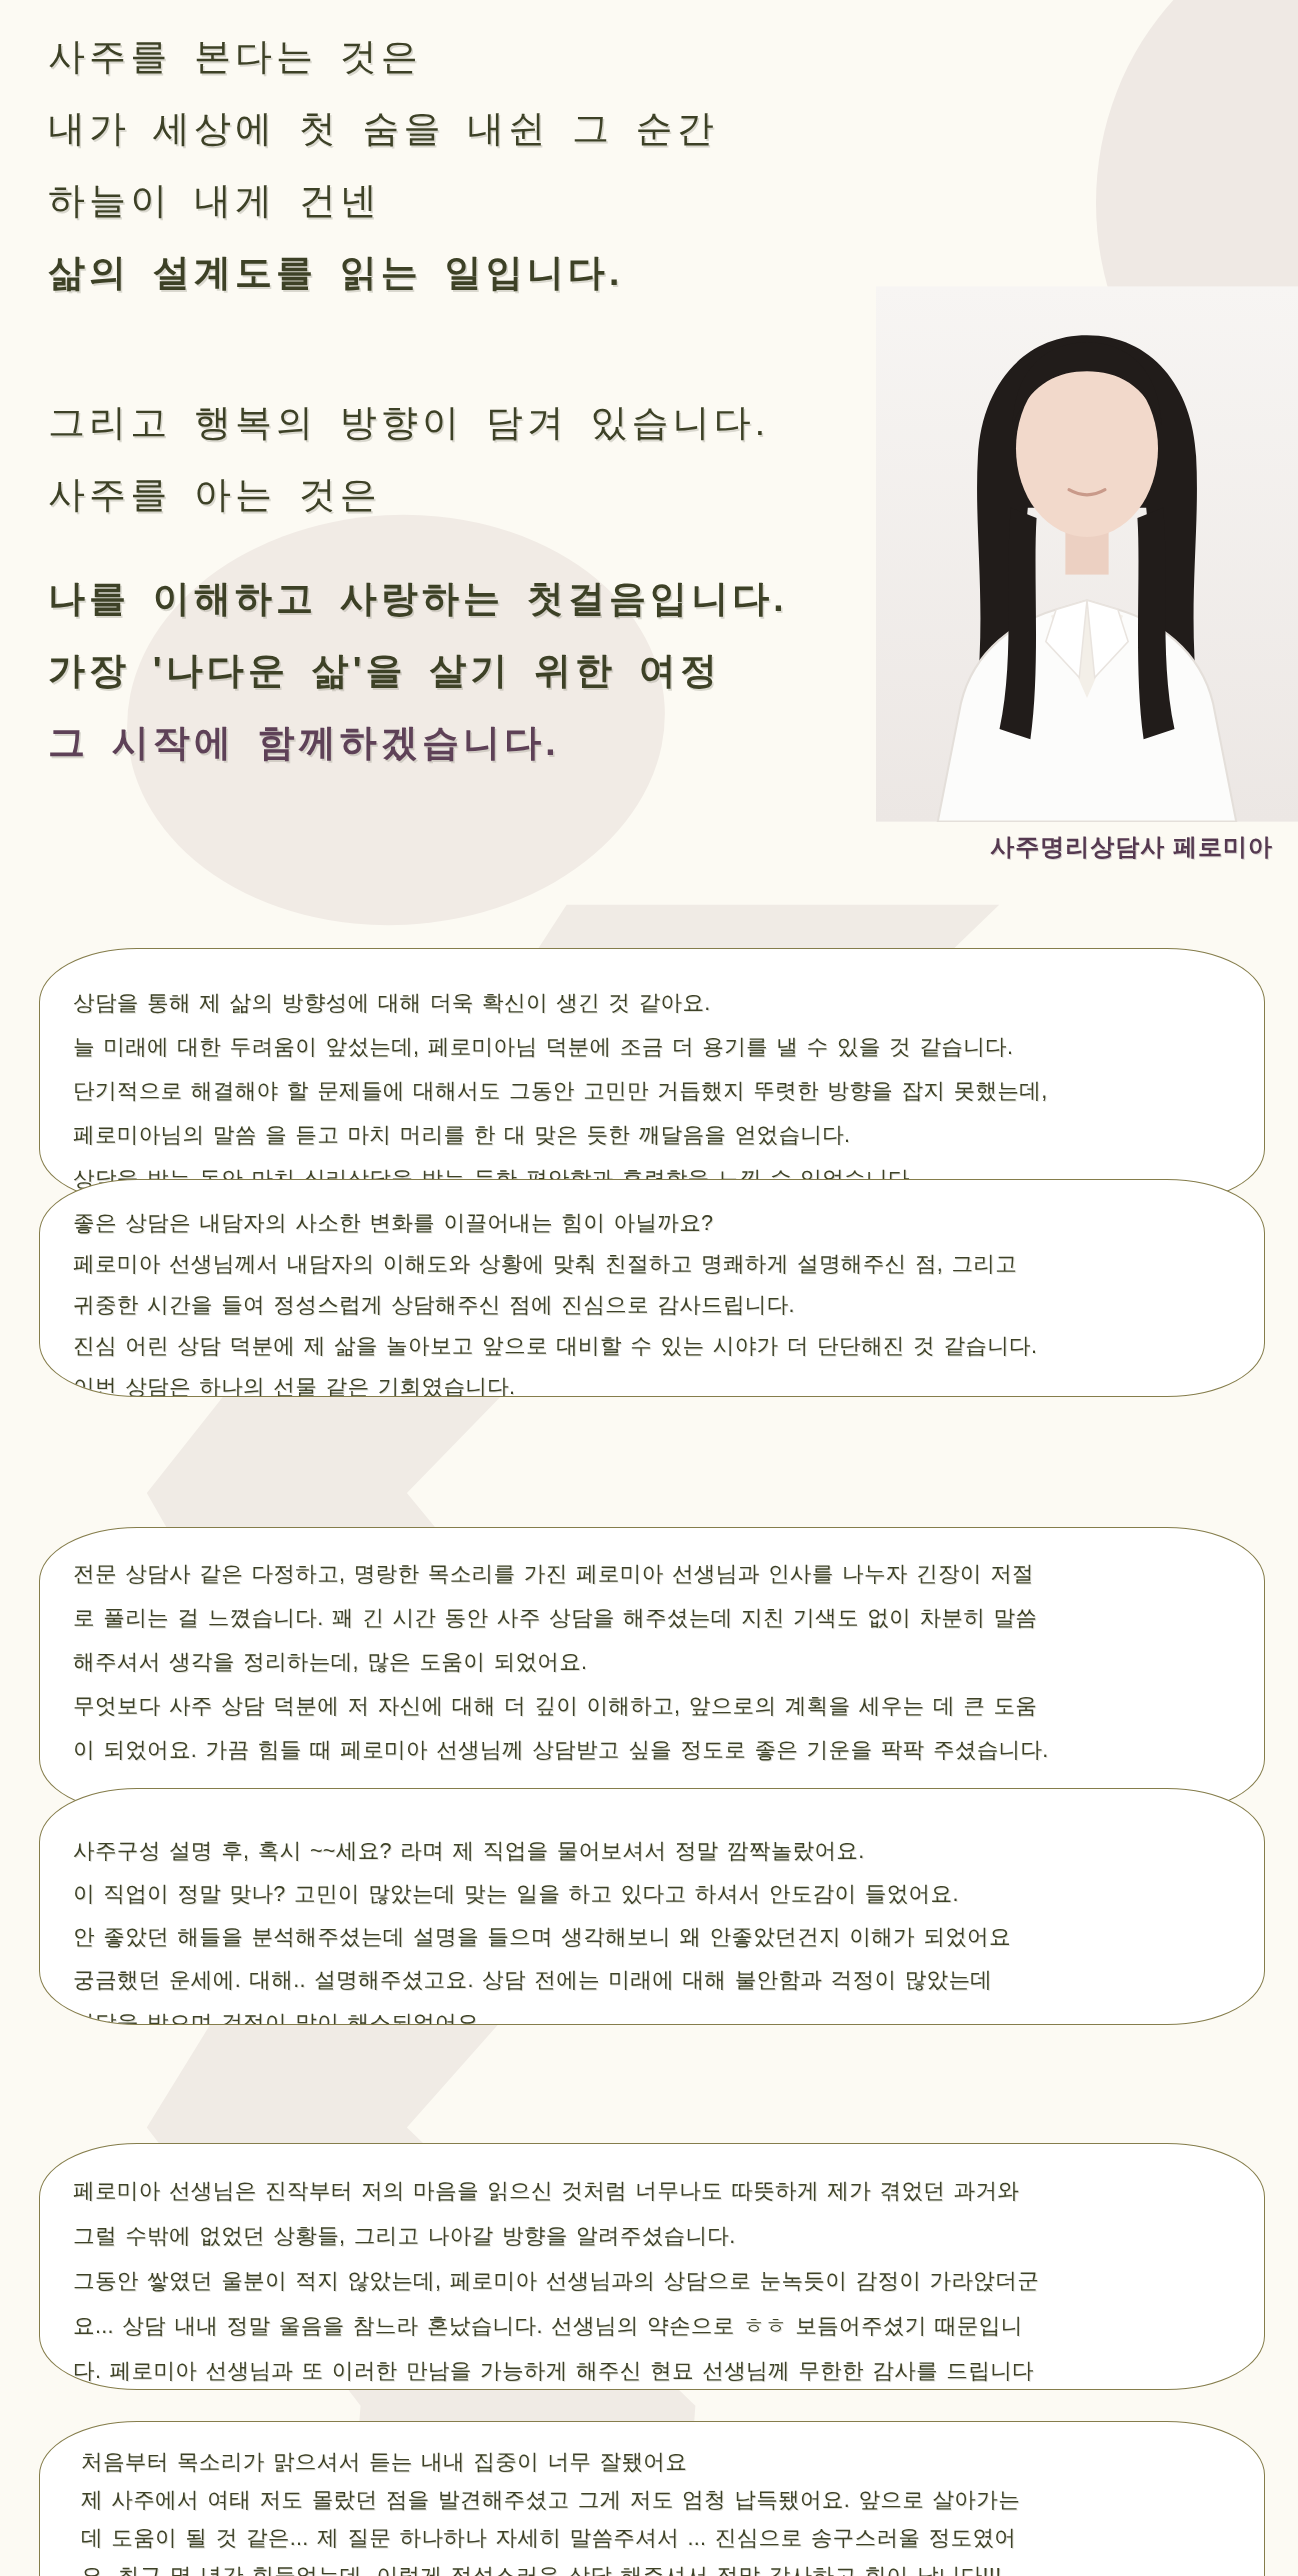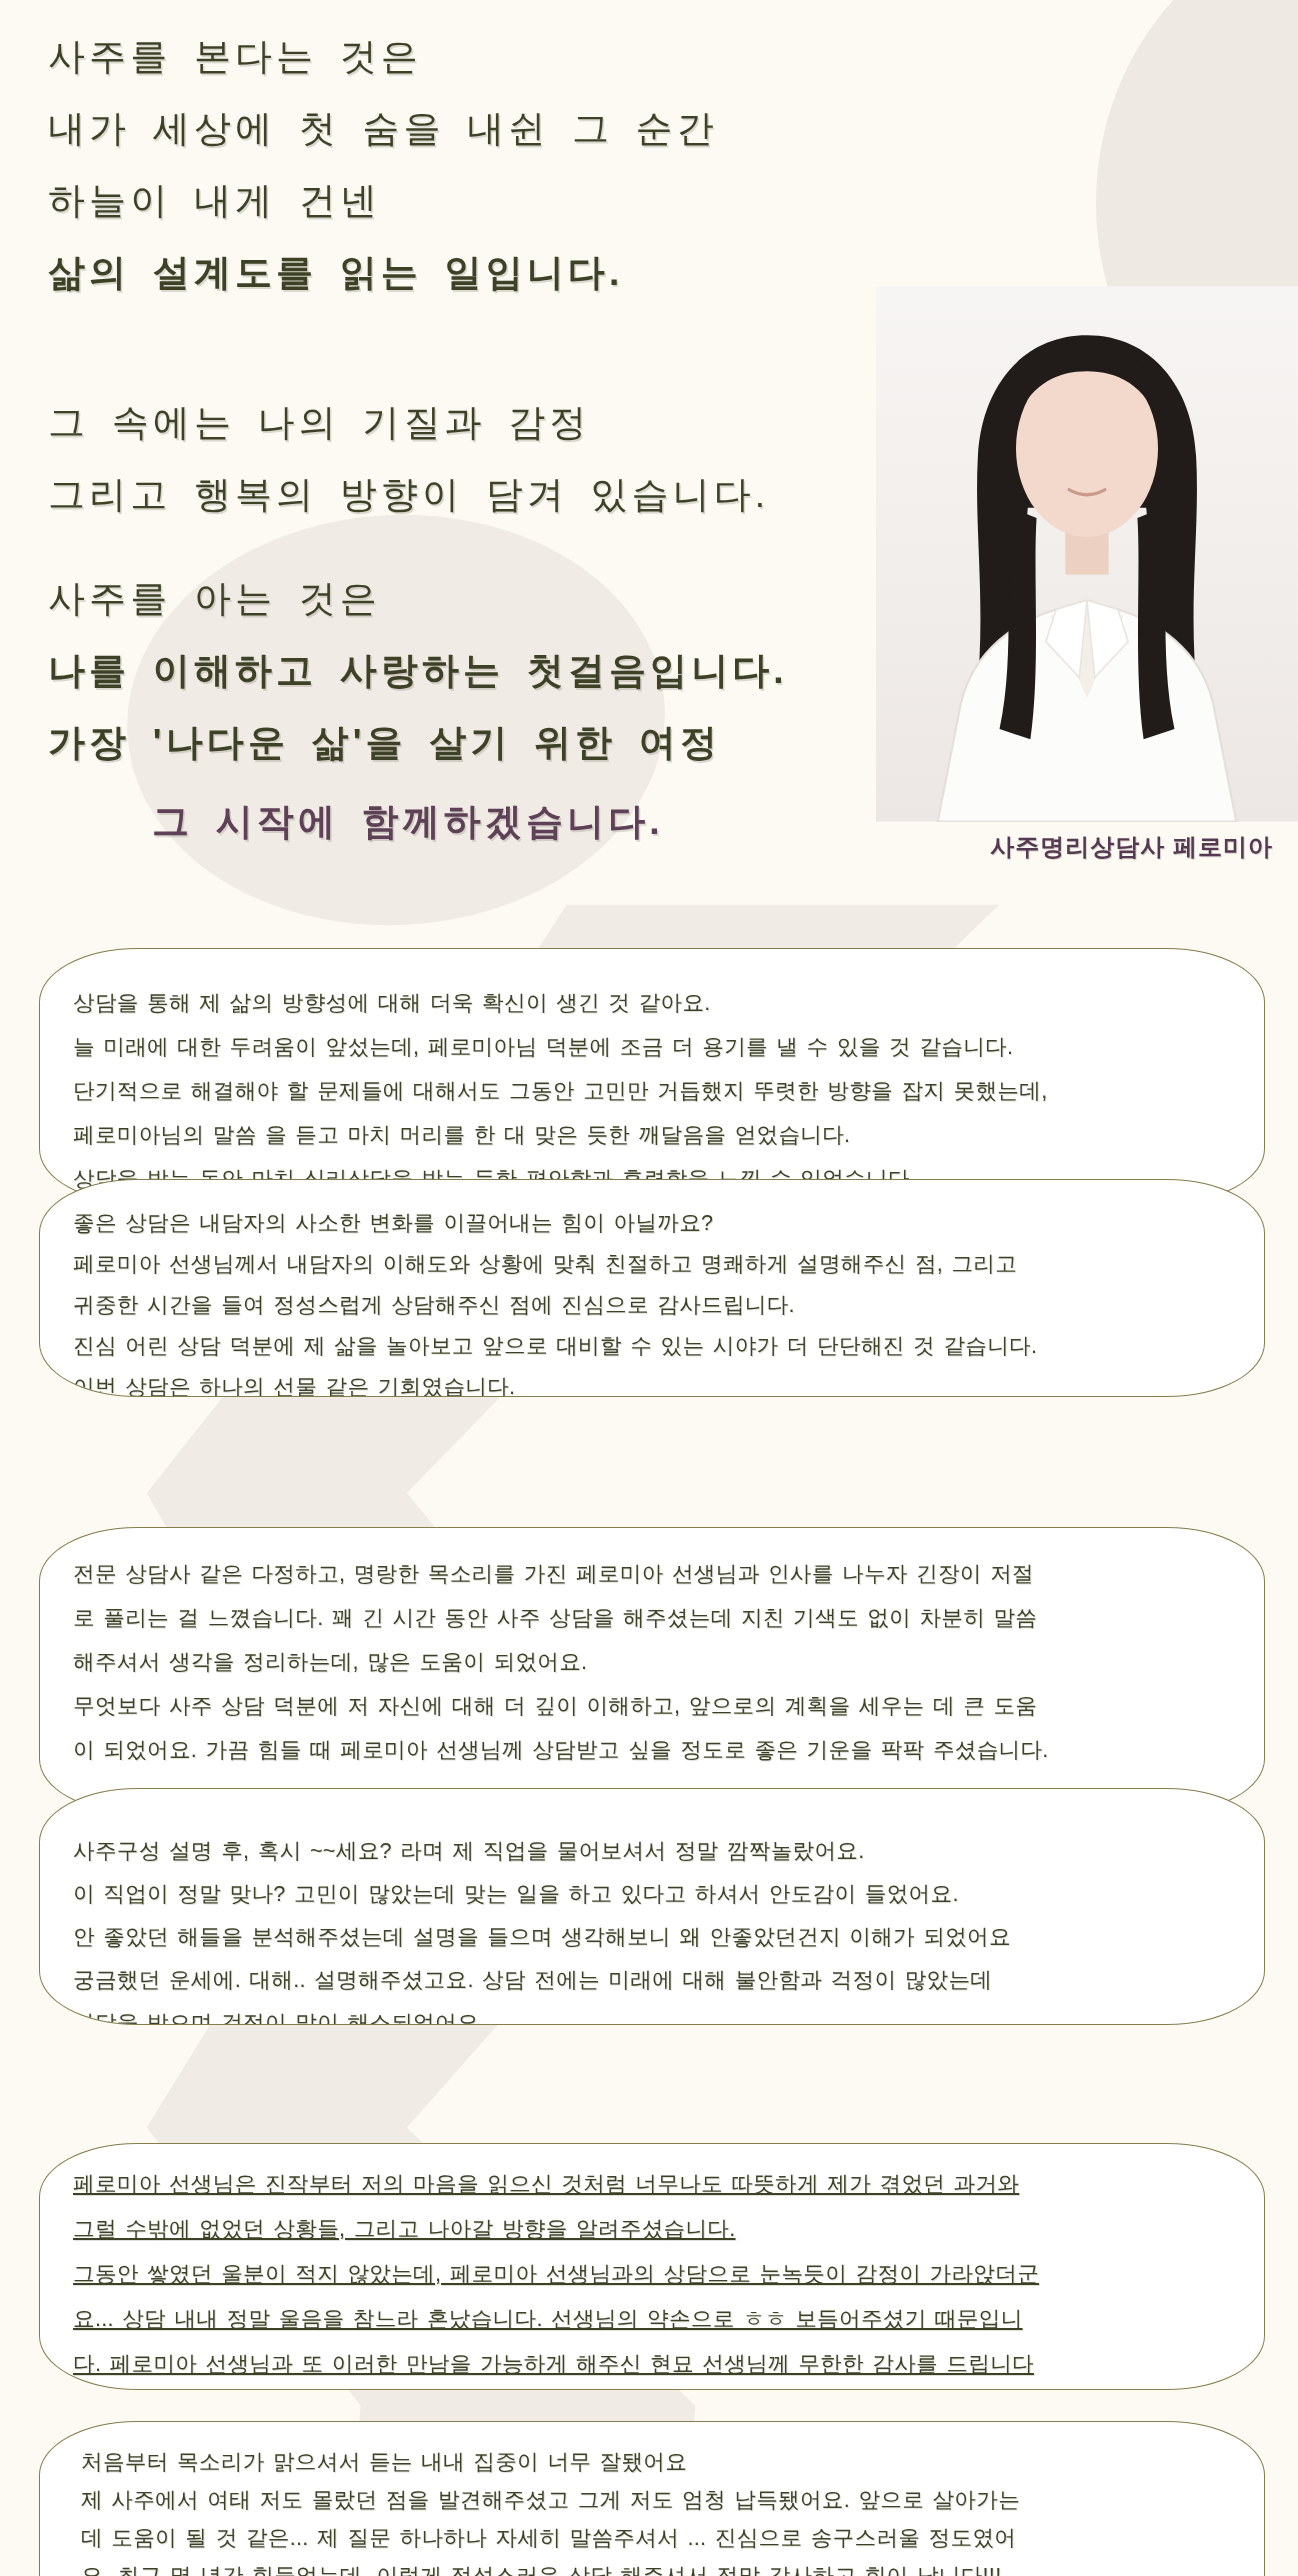--- a/index.html
+++ b/index.html
@@ -40,21 +40,21 @@
     background:#ffffff;border:1.5px solid #857d4b;border-radius:98px / 54px;
     padding:24px 32px 0 33px;
     font-size:21.6px;color:#3d4126;letter-spacing:0.3px;word-spacing:2.1px;
     white-space:pre-line;overflow:hidden;
     text-shadow:1px 1px 0 rgba(130,130,110,0.25);
   }
   .tbox:nth-child(1){top:948px;height:255px;line-height:44px;padding-top:32px;}
   .tbox:nth-child(2){top:1179px;height:218px;line-height:41px;padding-top:21.6px;}
   .tbox:nth-child(3){top:1527px;height:286px;line-height:44px;padding-top:24px;}
   .tbox:nth-child(4){top:1788px;height:237px;line-height:43px;padding-top:40px;}
-  .tbox:nth-child(5){top:2143px;height:247px;line-height:45px;padding-top:17px;text-decoration:underline;}
+  .tbox:nth-child(5){top:2143px;height:247px;line-height:45px;padding-top:24px;}
   .tbox:nth-child(6){top:2421px;height:251px;line-height:38px;padding-top:20.6px;padding-left:41px;}
   .tbox:nth-child(7){top:2792px;height:232px;line-height:42px;padding-top:21.6px;}
   .tbox:nth-child(8){top:3095px;height:216px;line-height:39px;padding-top:20.6px;font-size:20.6px;}
   .tbox:nth-child(9){top:3382px;height:232px;line-height:42px;padding-top:23px;}
 </style>
 </head>
 <body>
 
 <div class="canvas">
 
@@ -64,21 +64,20 @@
     <polygon fill="#f0ebe5" points="
       1100,1756 700,2374 285,2898 650,3537 285,4130 700,4670 650,5304 285,5940 650,6497 285,7128
       790,7128 1310,6497 790,5940 1305,5304 1350,4670 790,4130 1315,3537 790,2898 1300,2374 1940,1756"></polygon>
   </svg>
 
   <div class="header-intro">
       <div class="hline">사주를 본다는 것은</div>
       <div class="hline">내가 세상에 첫 숨을 내쉰 그 순간</div>
       <div class="hline">하늘이 내게 건넨</div>
       <div class="hline bold">삶의 설계도를 읽는 일입니다.</div>
-      <div class="hline">그 속에는 나의 기질과 감정</div>
       <div class="hline">그리고 행복의 방향이 담겨 있습니다.</div>
       <div class="hline">사주를 아는 것은</div>
       <div class="hline bold">나를 이해하고 사랑하는 첫걸음입니다.</div>
       <div class="hline bold">가장 '나다운 삶'을 살기 위한 여정</div>
       <div class="hline bold accent">그 시작에 함께하겠습니다.</div>
     </div>
 
   <div class="photo">
     <svg width="422" height="536" viewBox="0 0 820 1040">
       <defs>

